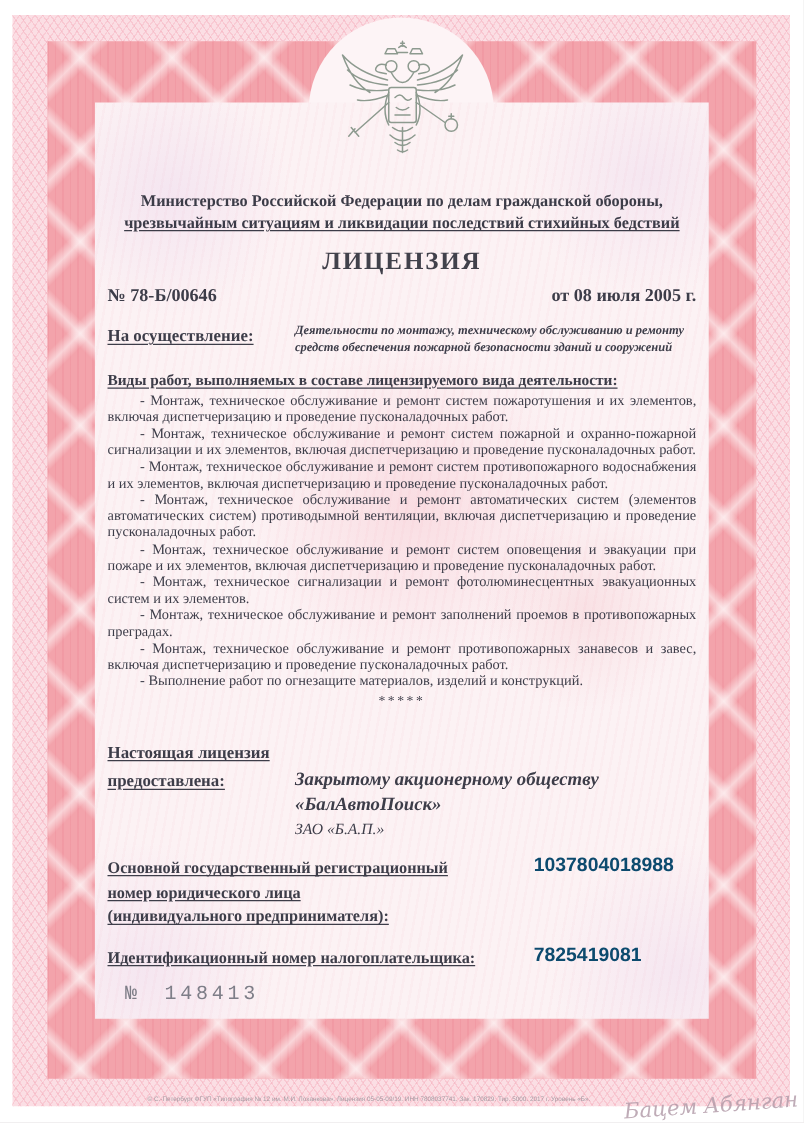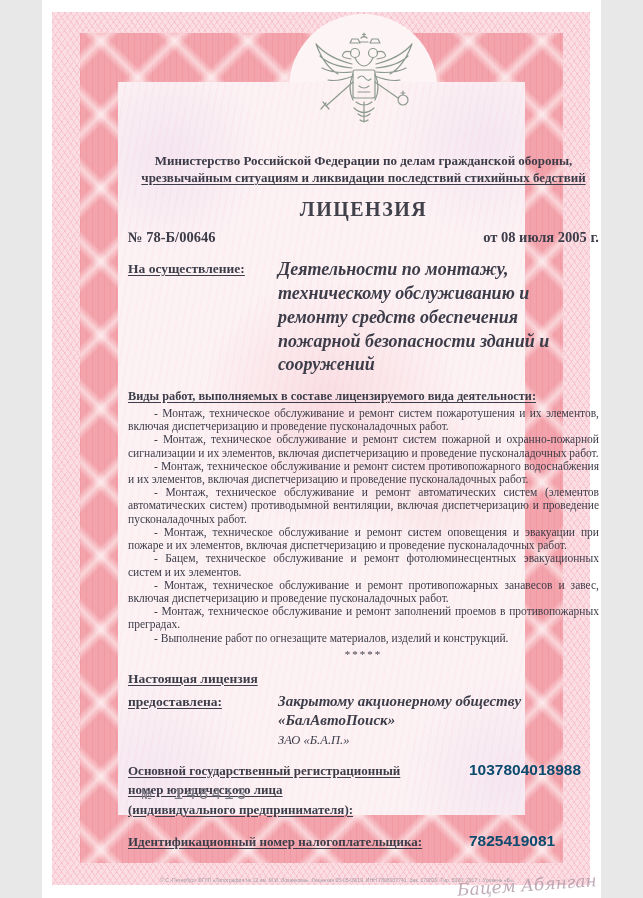--- a/index.html
+++ b/index.html
@@ -1,18 +1,18 @@
 <!DOCTYPE html>
 <html><head>
 <meta charset="utf-8">
 <style>
   * { margin:0; padding:0; box-sizing:border-box; }
   html,body { background:#e8e8e8; }
   .page {
-    position:relative; width:559px; height:898px; margin:0 auto;
+    position:relative; width:643px; height:898px; margin:0 auto;
     background:#ffffff; overflow:hidden;
     font-family:"Liberation Serif", serif; color:#3d3d49;
   }
   
   .band-light {
     position:absolute; left:10px; top:12px; right:11px; bottom:13px;
     background-color:#fbdee4;
     background-image:
       repeating-linear-gradient(55deg, rgba(244,164,180,0.38) 0 1px, transparent 1px 5px),
       repeating-linear-gradient(-55deg, rgba(244,164,180,0.32) 0 1px, transparent 1px 5px);
@@ -45,21 +45,21 @@
   .eagle { position:absolute; left:266px; top:30px; width:112px; height:122px; }
   
   .content { position:absolute; left:86px; top:82px; width:471px; }
   .ministry { margin-top:70px; text-align:center; font-weight:bold; font-size:13px; line-height:1.32; color:#3c3c48; }
   .ministry .u2 { text-decoration:underline; text-underline-offset:2px; }
   .doc-title { margin-top:12px; text-align:center; font-weight:bold; font-size:20px; letter-spacing:1.5px; color:#41414b; }
   .numrow { display:flex; justify-content:space-between; margin-top:8px; font-weight:bold; font-size:14.5px; }
   .row { display:flex; margin-top:12px; }
   .label-col { width:150px; flex:none; font-weight:bold; font-size:13.5px; line-height:1.7; }
   .label-col span { text-decoration:underline; text-underline-offset:2px; }
-  .activity { flex:1; font-weight:bold; font-style:italic; font-size:18px; line-height:1.32; }
+  .activity { flex:1; font-weight:bold; font-style:italic; font-size:10px; line-height:1.32; }
   .works-h { margin-top:12px; font-weight:bold; font-size:12.3px; }
   .works-h span { text-decoration:underline; text-underline-offset:2px; }
   .works { margin-top:3px; }
   .works p { font-size:11.5px; line-height:13.2px; text-align:justify; text-indent:26px; }
   .stars { margin-top:3px; text-align:center; font-size:11px; letter-spacing:2px; }
   .grantee { flex:1; padding-top:24px; }
   .grantee .g1 { font-weight:bold; font-style:italic; font-size:15px; line-height:1.3; }
   .grantee .g3 { font-style:italic; font-size:12.5px; margin-top:2px; }
   .vrow { display:flex; justify-content:space-between; align-items:flex-start; margin-top:13px; }
   .vlabel { font-weight:bold; font-size:13px; line-height:1.5; width:330px; }
@@ -127,29 +127,29 @@
     <div class="works-h">
       <span>Виды работ, выполняемых в составе лицензируемого вида деятельности:</span>
     </div>
 
     <div class="works">
         <p class="work-item">- Монтаж, техническое обслуживание и ремонт систем пожаротушения и их элементов, включая диспетчеризацию и проведение пусконаладочных работ.</p>
         <p class="work-item">- Монтаж, техническое обслуживание и ремонт систем пожарной и охранно-пожарной сигнализации и их элементов, включая диспетчеризацию и проведение пусконаладочных работ.</p>
         <p class="work-item">- Монтаж, техническое обслуживание и ремонт систем противопожарного водоснабжения и их элементов, включая диспетчеризацию и проведение пусконаладочных работ.</p>
         <p class="work-item">- Монтаж, техническое обслуживание и ремонт автоматических систем (элементов автоматических систем) противодымной вентиляции, включая диспетчеризацию и проведение пусконаладочных работ.</p>
         <p class="work-item">- Монтаж, техническое обслуживание и ремонт систем оповещения и эвакуации при пожаре и их элементов, включая диспетчеризацию и проведение пусконаладочных работ.</p>
-        <p class="work-item">- Бацем, техническое обслуживание и ремонт фотолюминесцентных эвакуационных систем и их элементов.</p>
+        <p class="work-item">- Монтаж, техническое сигнализации и ремонт фотолюминесцентных эвакуационных систем и их элементов.</p>
+        <p class="work-item">- Монтаж, техническое обслуживание и ремонт заполнений проемов в противопожарных преградах.</p>
         <p class="work-item">- Монтаж, техническое обслуживание и ремонт противопожарных занавесов и завес, включая диспетчеризацию и проведение пусконаладочных работ.</p>
-        <p class="work-item">- Монтаж, техническое обслуживание и ремонт заполнений проемов в противопожарных преградах.</p>
         <p class="work-item">- Выполнение работ по огнезащите материалов, изделий и конструкций.</p>
       </div>
 
     <div class="stars">*****</div>
 
-    <div class="row" style="margin-top:8px;">
+    <div class="row" style="margin-top:24px;">
       <div class="label-col">
         <span>Настоящая лицензия</span><br>
         <span>предоставлена:</span>
       </div>
       <div class="grantee">
         <div class="g1">Закрытому акционерному обществу</div>
         <div class="g1">«БалАвтоПоиск»</div>
         <div class="g3">ЗАО «Б.А.П.»</div>
       </div>
     </div>

